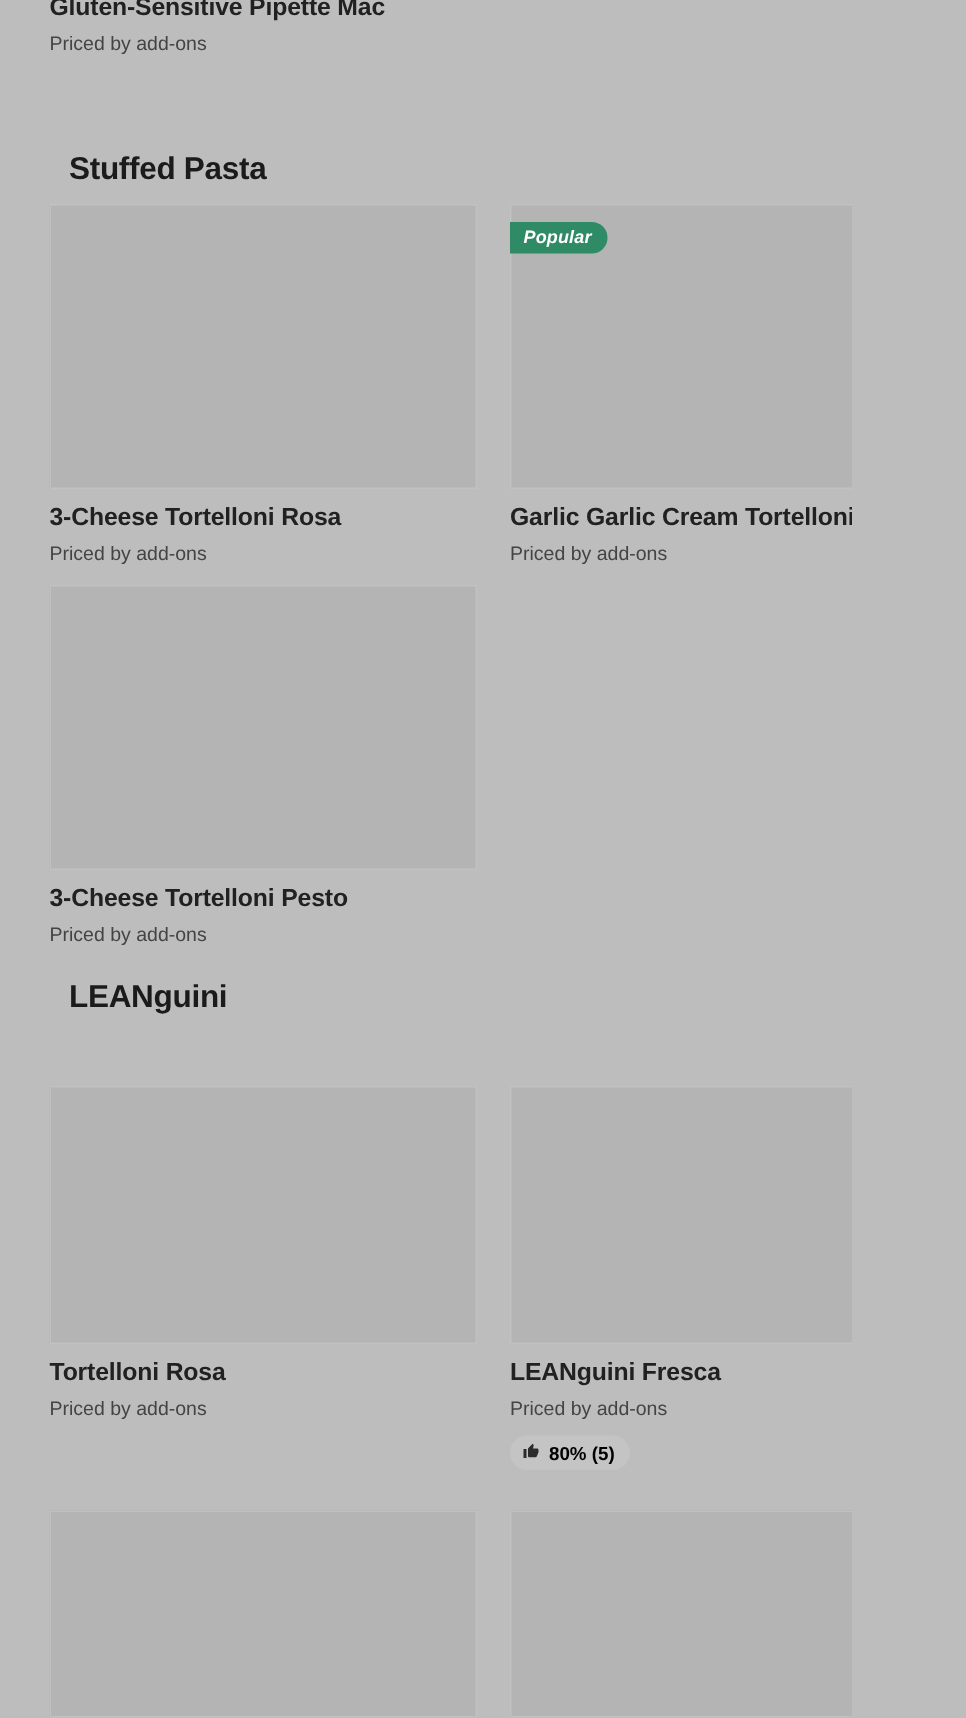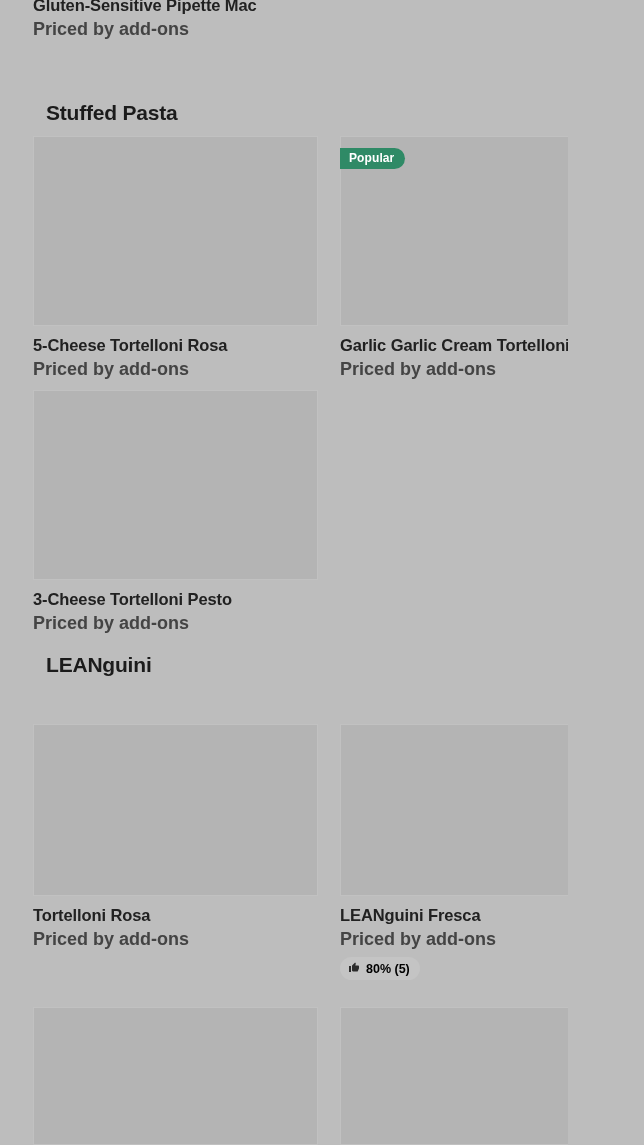--- a/index.html
+++ b/index.html
@@ -35,22 +35,22 @@
   .item-title {
     font-size: 16.5px;
     font-weight: bold;
     letter-spacing: -0.1px;
     color: #212121;
     line-height: 20px;
     margin: 0;
     white-space: nowrap;
   }
   .item-sub {
-    font-size: 18px;
-    font-weight: bold;
+    font-size: 13px;
+    font-weight: normal;
     color: #444444;
     line-height: 18px;
     margin: 0;
     padding-top: 5px;
     white-space: nowrap;
   }
 
   
   .section-heading {
     position: absolute;
@@ -71,20 +71,21 @@
     width: 285px;
   }
   .card.col-left  { left: 33px; }
   .card.col-right { left: 340px; width: 285px; }
 
   .card-media {
     position: relative;
     width: 285px;
     background: #b4b4b4;
     box-shadow: 0 0 0 1px rgba(255,255,255,0.18) inset;
+    font-style: italic;
   }
   .card-media.h-190 { height: 190px; }
   .card-media.h-172 { height: 172px; }
   .card-media.h-138 { height: 138px; }
 
   .badge-popular {
     position: absolute;
     left: 0;
     top: 12px;
     height: 21px;
@@ -125,21 +126,21 @@
   <div class="top-partial">
     <p class="item-title">Gluten-Sensitive Pipette Mac</p>
     <p class="item-sub">Priced by add-ons</p>
   </div>
 
   <h2 class="section-heading" id="heading-stuffed-pasta">Stuffed Pasta</h2>
 
   <div class="card col-left" style="top:136px;">
     <div class="card-media h-190"></div>
     <div class="card-body">
-      <p class="item-title">5-Cheese Tortelloni Rosa</p>
+      <p class="item-title">3-Cheese Tortelloni Rosa</p>
       <p class="item-sub">Priced by add-ons</p>
     </div>
   </div>
 
   <div class="card col-right" style="top:136px;">
     <div class="card-media h-190">
       <span class="badge-popular">Popular</span>
     </div>
     <div class="card-body">
       <p class="item-title">Garlic Garlic Cream Tortelloni</p>

